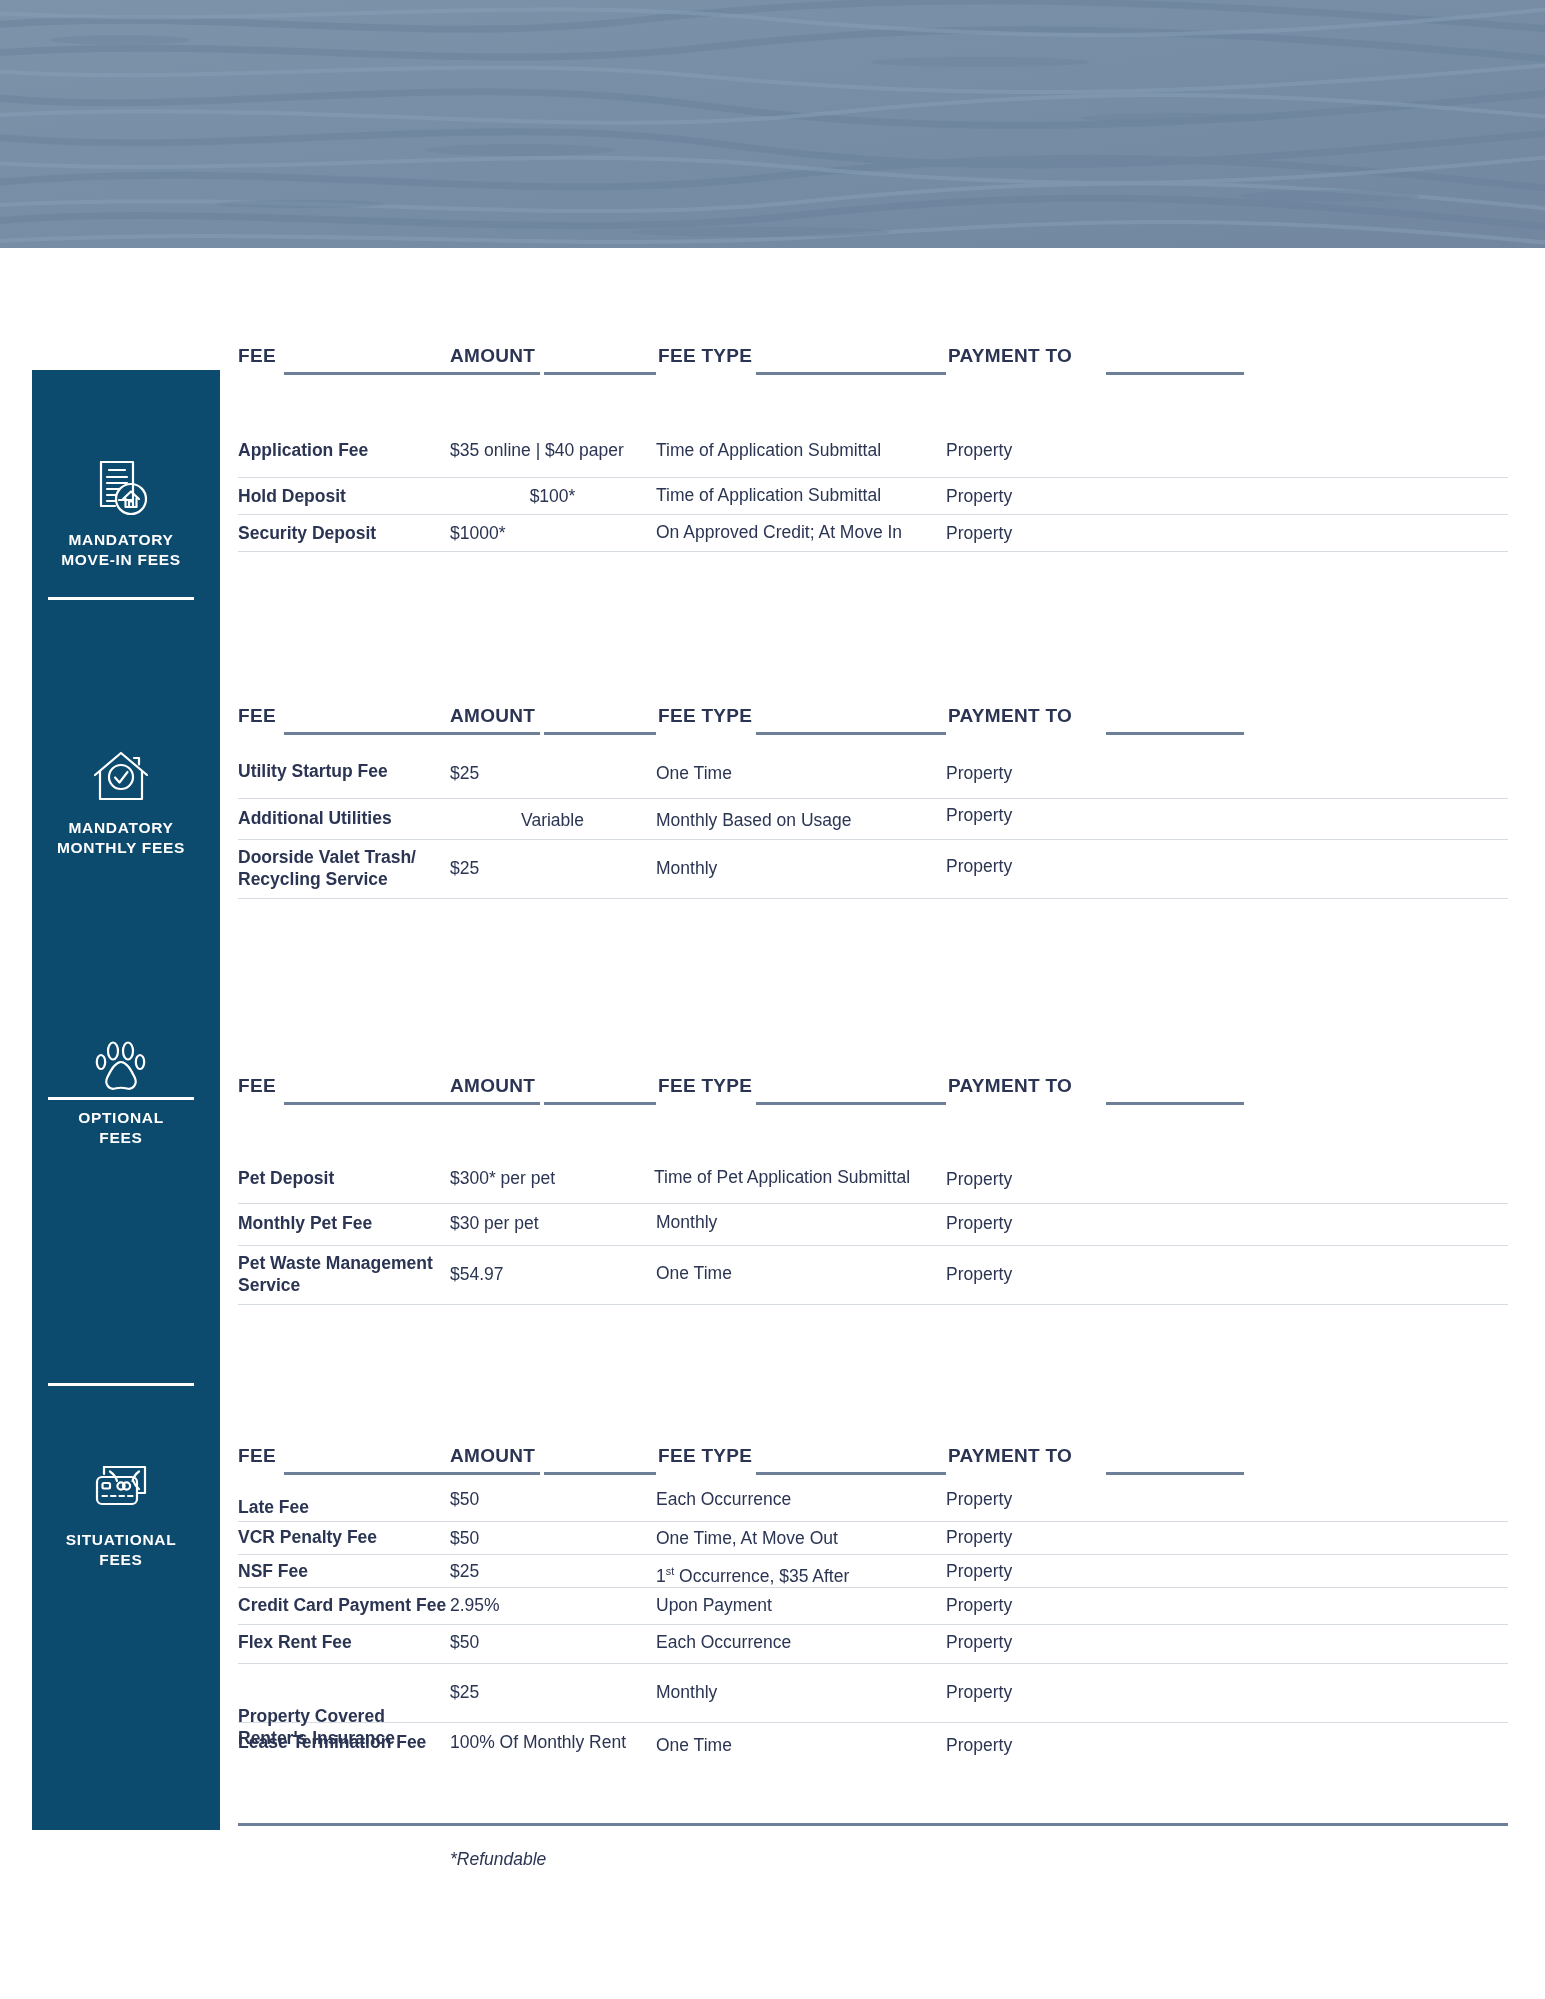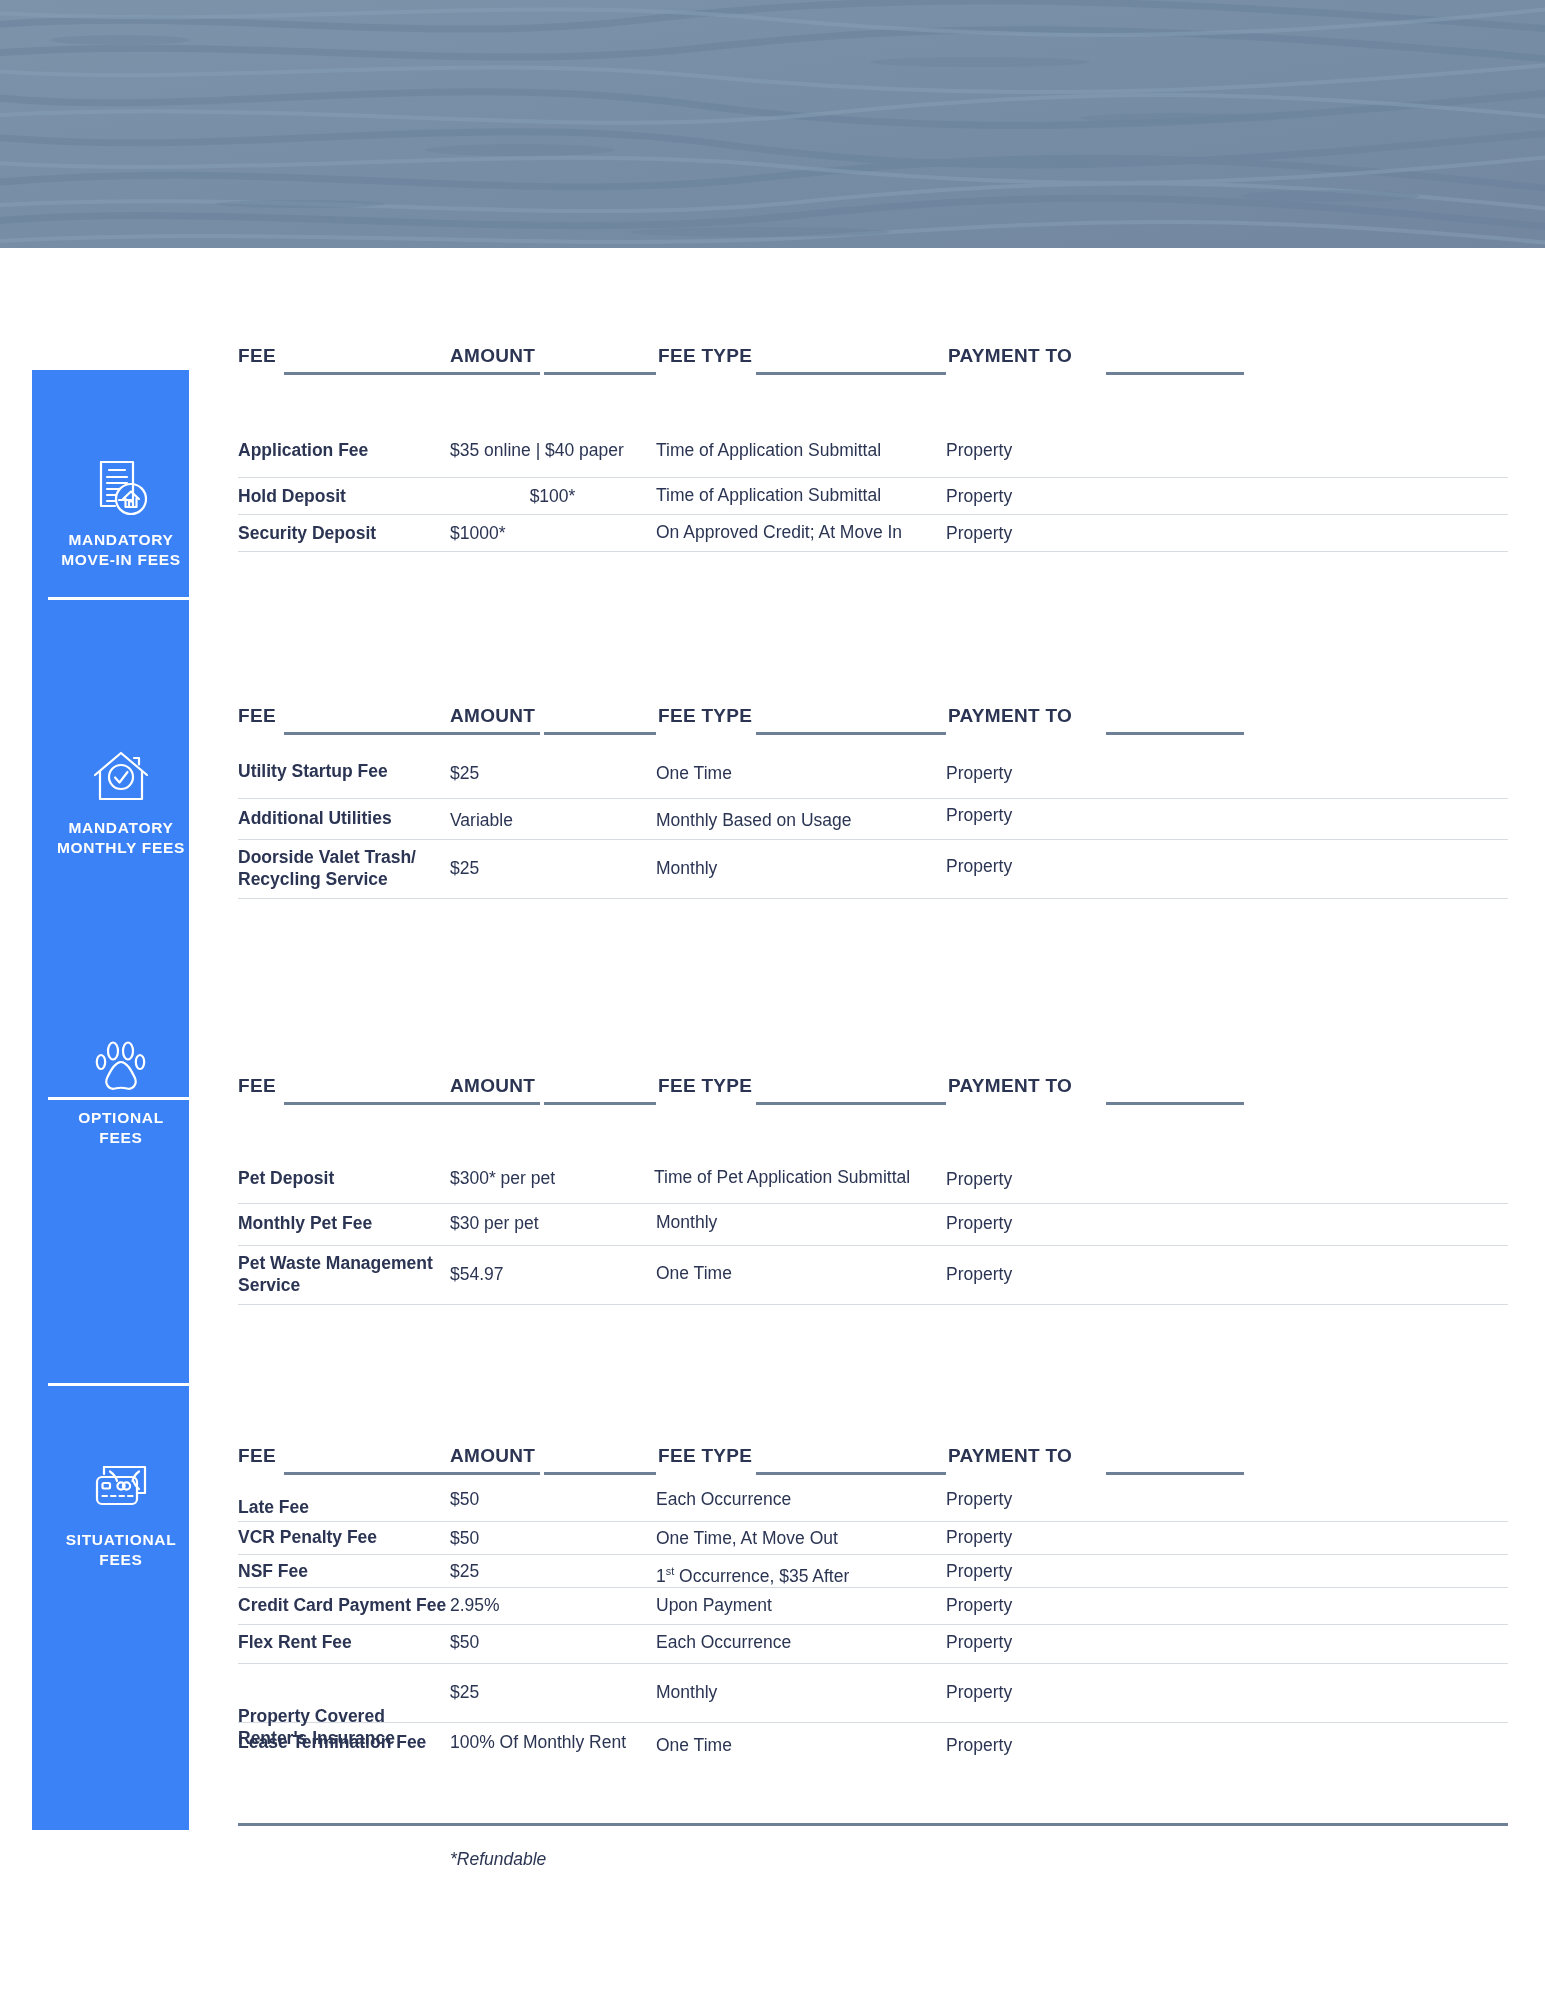--- a/index.html
+++ b/index.html
@@ -41,23 +41,23 @@
     font-family: "Liberation Sans", sans-serif;
     white-space: nowrap;
     z-index: 3;
   }
 
   
   .sidebar {
     position: absolute;
     left: 32px;
     top: 370px;
-    width: 157px;
+    width: 188px;
     height: 1460px;
-    background: #3b82f6;
+    background: #0c4a6e;
     z-index: 2;
   }
   .side-sec {
     position: absolute;
     left: 0;
     width: 178px;
     display: flex;
     flex-direction: column;
     align-items: center;
     justify-content: flex-end;
@@ -314,21 +314,21 @@
   </div>
   <div style="height:15px;"></div>
   <div class="row" style="height:42px;">
     <div class="cell c-fee" style="top:4px;">Utility Startup Fee</div>
     <div class="cell c-amt" style="top:6px;">$25</div>
     <div class="cell c-type" style="top:6px;">One Time</div>
     <div class="cell c-pay" style="top:6px;">Property</div>
   </div>
   <div class="row" style="height:40px;">
     <div class="cell c-fee" style="top:8px;">Additional Utilities</div>
-    <div class="cell c-amt" style="top:10px;">Variable</div>
+    <div class="cell c-amt" style="top:10px;text-align:center;">Variable</div>
     <div class="cell c-type" style="top:10px;">Monthly Based on Usage</div>
     <div class="cell c-pay" style="top:5px;">Property</div>
   </div>
   <div class="row" style="height:58px;">
     <div class="cell c-fee" style="top:6px; white-space:pre-line;">Doorside Valet Trash/
 Recycling Service</div>
     <div class="cell c-amt" style="top:17px;">$25</div>
     <div class="cell c-type" style="top:17px;">Monthly</div>
     <div class="cell c-pay" style="top:15px;">Property</div>
   </div>

